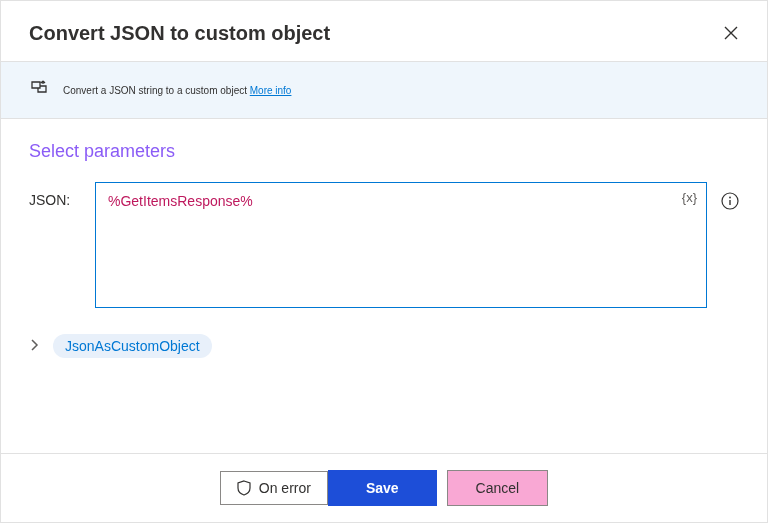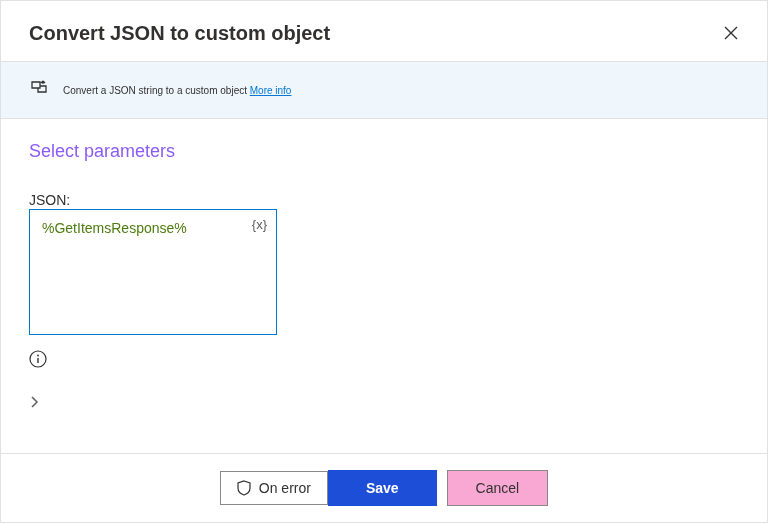--- a/index.html
+++ b/index.html
@@ -6,24 +6,24 @@
     body { width: 768px; height: 523px; background: #fff; display: flex; flex-direction: column; border: 1px solid #e1e1e1; }
     .title-bar { display: flex; align-items: center; justify-content: space-between; padding: 20px 24px 16px 28px; }
     .title { font-size: 20px; font-weight: 600; color: #323130; }
     .close-btn { width: 24px; height: 24px; display: flex; align-items: center; justify-content: center; cursor: pointer; color: #323130; }
     .banner { background: #eff6fc; padding: 16px 28px; display: flex; align-items: center; gap: 14px; border-top: 1px solid #e1e1e1; border-bottom: 1px solid #e1e1e1; }
     .banner-icon { color: #323130; flex-shrink: 0; }
     .banner-text { font-size: 10px; color: #323130; }
     .banner-link { color: #0078d4; text-decoration: underline; cursor: pointer; }
     .content { flex: 1; padding: 22px 28px 0 28px; }
     .section-title { font-size: 18px; font-weight: 400; color: #8b5cf6; margin-bottom: 20px; }
-    .field-row { display: flex; gap: 1px; align-items: flex-start; flex-direction: column; }
+    .field-row { display: flex; gap: 14px; align-items: flex-start; }
     .field-label { font-size: 14px; color: #323130; padding-top: 10px; min-width: 52px; }
     .input-wrap { flex: 1; position: relative; }
-    .json-input { width: 100%; height: 126px; border: 1px solid #0078d4; padding: 10px 56px 10px 12px; font-size: 14px; resize: none; font-family: inherit; color: #4d7c0f; }
+    .json-input { width: 100%; height: 126px; border: 1px solid #0078d4; padding: 10px 56px 10px 12px; font-size: 14px; resize: none; font-family: inherit; color: #be185d; }
     .var-chip-inline { position: absolute; top: 8px; right: 10px; font-size: 13px; color: #605e5c; cursor: pointer; display: flex; align-items: center; }
     .info-icon { margin-top: 10px; color: #323130; cursor: pointer; }
     .vars-row { display: flex; align-items: center; gap: 14px; margin-top: 22px; }
     .chevron { color: #605e5c; cursor: pointer; }
     .vars-label { font-size: 14px; font-weight: 600; color: #323130; }
     .var-chip { background: #e8f0fa; color: #0078d4; padding: 4px 12px; border-radius: 12px; font-size: 14px; cursor: pointer; }
     .footer { border-top: 1px solid #e1e1e1; padding: 16px 22px; display: flex; align-items: center; justify-content: center; }
     .on-error-btn { display: flex; align-items: center; gap: 8px; border: 1px solid #8a8886; background: #fff; padding: 8px 16px; font-size: 14px; color: #323130; cursor: pointer; }
     .right-btns { display: flex; gap: 10px; }
     .save-btn { background: #1d4ed8; color: #fff; border: none; padding: 9px 38px; font-size: 14px; font-weight: 600; cursor: pointer; }
@@ -69,20 +69,21 @@
         </svg>
     </span>
   </div>
 
   <div class="vars-row">
     <span class="chevron">
       <svg width="10" height="12" viewBox="0 0 10 12">
           <path d="M3 1 L8 6 L3 11" stroke="currentColor" stroke-width="1.5" fill="none"></path>
         </svg>
     </span>
+    <span class="var-chip">JsonAsCustomObject</span>
   </div>
 </div>
 
 <div class="footer">
   <button class="on-error-btn">
     <svg width="14" height="16" viewBox="0 0 14 16">
         <path d="M7 1 L13 3 v5 c0 4 -3 6 -6 7 c-3 -1 -6 -3 -6 -7 v-5 z" stroke="currentColor" stroke-width="1.2" fill="none"></path>
       </svg>
     <span>On error</span>
   </button>

